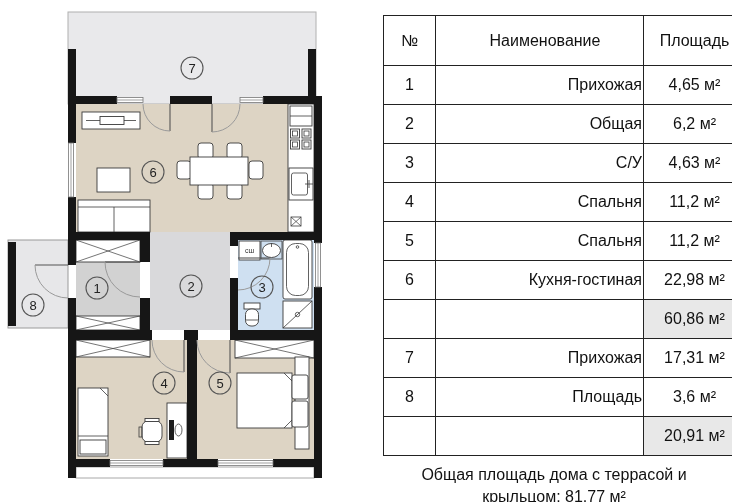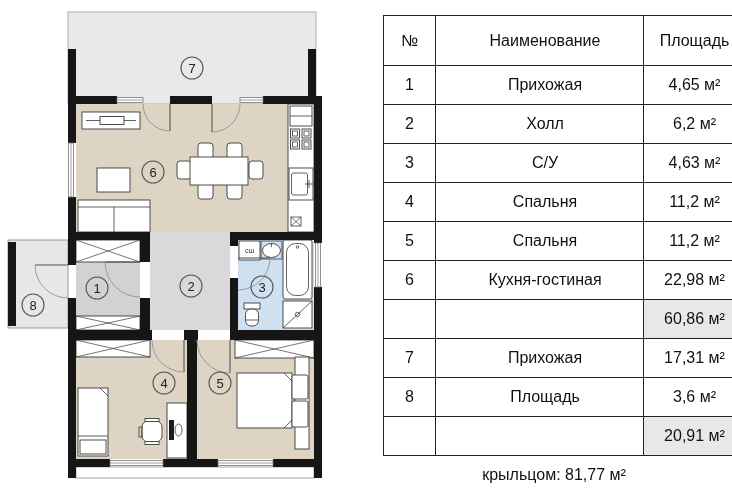--- a/index.html
+++ b/index.html
@@ -33,21 +33,21 @@
   table.area{border-collapse:collapse;table-layout:fixed;width:342px;}
   table.area th,table.area td{
     border:1px solid #222;
     font-family:"Liberation Sans",sans-serif;
     font-size:16px;color:#111;vertical-align:middle;
     overflow:hidden;white-space:nowrap;
   }
   table.area th{height:47px;font-weight:400;text-align:center;}
   table.area td{height:36px;}
   .col-num{width:49px;text-align:center;}
-  .col-name{width:194px;text-align:center;padding-left:12px;}
+  .col-name{width:194px;text-align:right;padding-left:12px;}
   .col-area{width:99px;text-align:center;}
   td.subtotal{background:#e8e8e8;}
   .caption{margin-top:8px;width:342px;text-align:center;
     font-size:16px;color:#111;line-height:1.35;}
 </style>
 </head>
 <body>
 
 <svg class="plan-svg" width="360" height="502" viewBox="0 0 360 502">
 
@@ -277,21 +277,21 @@
       </tr>
     </thead>
     <tbody>
         <tr>
           <td class="col-num">1</td>
           <td class="col-name">Прихожая</td>
           <td class="col-area">4,65 м²</td>
         </tr>
         <tr>
           <td class="col-num">2</td>
-          <td class="col-name">Холл</td>
+          <td class="col-name">Общая</td>
           <td class="col-area">6,2 м²</td>
         </tr>
         <tr>
           <td class="col-num">3</td>
           <td class="col-name">С/У</td>
           <td class="col-area">4,63 м²</td>
         </tr>
         <tr>
           <td class="col-num">4</td>
           <td class="col-name">Спальня</td>
@@ -323,15 +323,16 @@
           <td class="col-area">3,6 м²</td>
         </tr>
         <tr>
           <td class="col-num"></td>
           <td class="col-name"></td>
           <td class="col-area subtotal">20,91 м²</td>
         </tr>
       </tbody>
   </table>
   <div class="caption">
+    <div>Общая площадь дома с террасой и</div>
     <div>крыльцом: 81,77 м²</div>
   </div>
 </div>
 
 </body></html>

